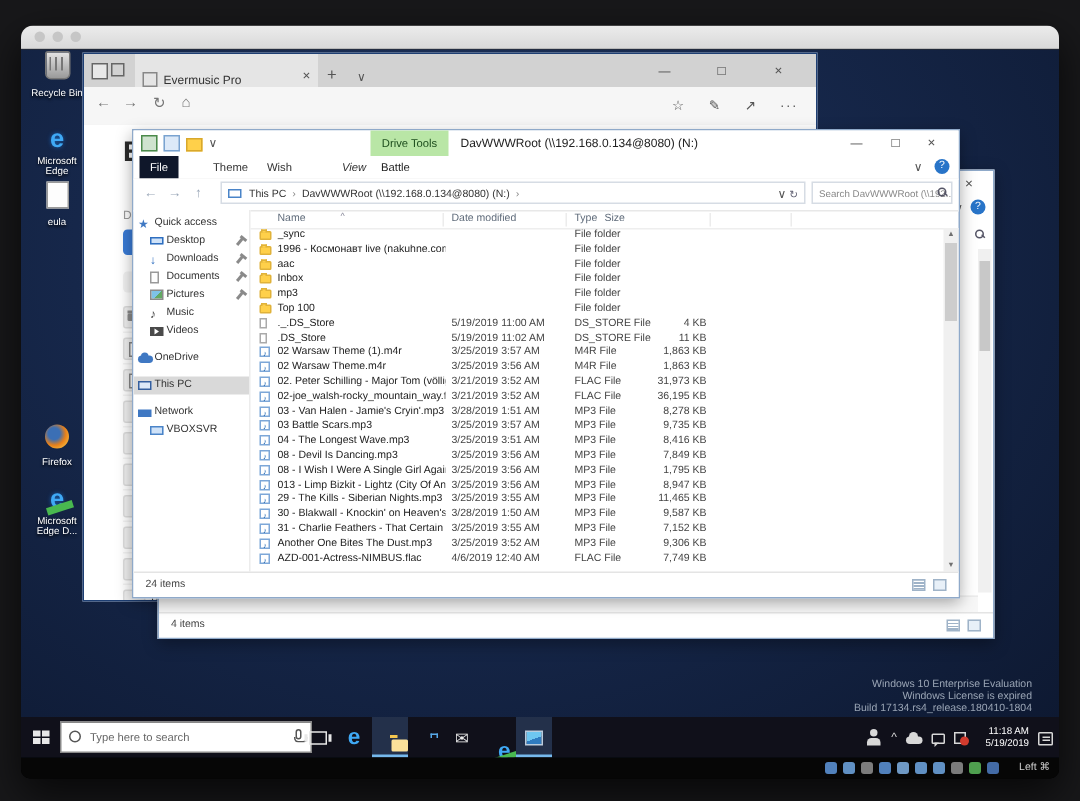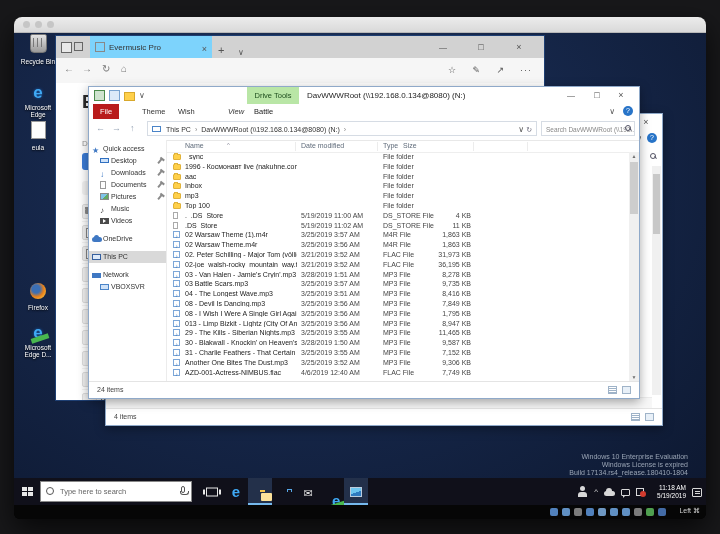--- a/index.html
+++ b/index.html
@@ -23,21 +23,21 @@
   .dglyph.edgedev{position:relative;}
   .dglyph.edgedev::after{content:"";position:absolute;left:-2px;bottom:2px;width:18px;height:5px;background:#49b84f;transform:rotate(-18deg);}
   .dglyph.doc{width:13px;height:16px;background:#fdfdfd;border:1px solid #9a9a9a;}
   .dglyph.firefox{width:16px;height:16px;border-radius:50%;background:radial-gradient(circle at 38% 38%,#3b6fb5 28%,#e8801a 55%,#f4b33a 80%);}
   
   .edge-win{position:absolute;left:41px;top:2px;width:490px;height:366px;background:#fff;border:1px solid #1e3f73;box-sizing:border-box;}
   .edge-tabs{position:absolute;left:0;top:0;right:0;height:22px;background:#d2d2d2;}
   .etab-sm{position:absolute;top:6px;width:9px;height:9px;border:1px solid #666;background:#e8e8e8;}
   .etab-sm.s1{left:5px;}.etab-sm.s2{left:18px;border:none;background:none;}
   .etab-sm.s2::before{content:"";position:absolute;left:0;top:0;width:7px;height:7px;border:1px solid #666;}
-  .etab{position:absolute;left:34px;top:0;width:122px;height:22px;background:#7dd3fc;display:flex;align-items:center;padding:0 5px;box-sizing:border-box;}
+  .etab{position:absolute;left:34px;top:0;width:122px;height:22px;background:#e5e5e5;display:flex;align-items:flex-end;padding:0 5px;box-sizing:border-box;}
   .etab .fav{width:8px;height:8px;border:1px solid #888;margin-right:4px;flex:none;}
   .etab .tlabel{font-size:8px;color:#333;flex:1;white-space:nowrap;overflow:hidden;}
   .icx::before{content:"×";color:#555;font-size:9px;}
   .ic-plus::before{content:"+";color:#555;font-size:11px;}
   .ic-chev::before{content:"∨";color:#555;font-size:8px;}
   .enew{position:absolute;left:162px;top:4px;}
   .echev{position:absolute;left:182px;top:5px;}
   .ewc{position:absolute;top:0;height:22px;width:26px;text-align:center;line-height:22px;font-size:9px;color:#444;}
   .ewc.mn{right:88px;}.ewc.mx{right:50px;}.ewc.cl{right:12px;}
   .edge-addr{position:absolute;left:0;top:22px;right:0;height:25px;background:#f6f6f6;border-bottom:1px solid #ddd;}
@@ -77,21 +77,21 @@
   .qat{position:absolute;left:5px;top:3px;display:flex;gap:4px;align-items:center;}
   .qat .qi{width:9px;height:9px;}
   .qi.sys{background:#cfe3cf;border:1px solid #4b8a4b;}
   .qi.a{background:#dce9f8;border:1px solid #7aa3d0;}
   .qi.b{background:#ffd04a;border:1px solid #d8a82c;height:7px;margin-top:2px;}
   .qi.cv{border:none;font-size:7px;color:#555;width:auto;}
   .dtools{position:absolute;left:158px;top:0;width:52px;height:17px;background:#b9e6a6;color:#1d4d1d;font-size:7.5px;text-align:center;line-height:17px;}
   .xname{position:absolute;left:218px;top:4px;font-size:8px;color:#222;white-space:nowrap;}
   .xribbon{position:absolute;left:0;top:17px;right:0;height:15px;background:#fff;border-bottom:1px solid #e4e4e4;}
   .rtab{position:absolute;top:0;height:15px;line-height:15px;font-size:7.5px;color:#333;padding:0 7px;}
-  .rtab.file{left:4px;background:#b91c1c;color:#fff;}
+  .rtab.file{left:4px;background:#0f172a;color:#fff;}
   .rtab.t0{left:46px;}.rtab.t1{left:82px;}.rtab.t2{left:132px;font-style:italic;}.rtab.t3{left:158px;color:#222;}
   .rhelp{position:absolute;right:6px;top:2px;width:10px;height:10px;border-radius:50%;background:#2874c8;color:#fff;font-size:7px;text-align:center;line-height:10px;}
   .rchev{position:absolute;right:24px;top:3px;font-size:7px;color:#555;}
   .xaddr{position:absolute;left:0;top:32px;right:0;height:21px;background:#fff;border-bottom:1px solid #e8e8e8;}
   .xaddr .nav{position:absolute;top:4px;font-size:9px;color:#9aa7b8;}
   .na1{left:7px;}.na2{left:23px;}.na3{left:41px;color:#6b7b8e;}
   .ic-up::before{content:"↑";}
   .crumb{position:absolute;left:58px;top:2px;right:102px;height:15px;border:1px solid #d6dce4;background:#fff;font-size:7px;color:#333;line-height:15px;padding-left:18px;white-space:nowrap;overflow:hidden;box-sizing:border-box;}
   .crumb .cpc{position:absolute;left:4px;top:4px;width:9px;height:6px;border:1.5px solid #4a84c8;box-sizing:border-box;}
   .crumb .sep{color:#888;padding:0 4px;}
@@ -161,21 +161,21 @@
   .x2 .vs2{position:absolute;right:1px;top:52px;width:9px;bottom:30px;background:#f0f0f0;}
   .x2 .vs2 .thumb{position:absolute;left:1px;right:1px;top:8px;height:60px;background:#c8c8c8;}
   .x2 .hs2{position:absolute;left:0;right:10px;bottom:16px;height:11px;background:#f7f7f7;border-top:1px solid #ececec;}
   
   .watermark{position:absolute;right:18px;top:420px;text-align:right;font-size:7px;line-height:8px;color:#9aa5b5;}
   
   .taskbar{position:absolute;left:0;bottom:0;width:100%;height:27px;background:#10101a;}
   .startbtn{position:absolute;left:0;top:0;width:26px;height:27px;}
   .winlogo{position:absolute;left:8px;top:9px;width:11px;height:10px;display:grid;grid-template-columns:5px 5px;grid-template-rows:4px 4px;gap:1px;}
   .winlogo i{background:#e8e8e8;display:block;}
-  .tsearch{position:absolute;left:26px;top:3px;width:152px;height:21px;background:#fff;border:1px solid #888;box-sizing:border-box;}
+  .tsearch{position:absolute;left:26px;top:3px;width:168px;height:21px;background:#fff;border:1px solid #888;box-sizing:border-box;}
   .tsearch .ring{position:absolute;left:5px;top:5px;width:8px;height:8px;border:1.5px solid #555;border-radius:50%;box-sizing:border-box;}
   .tsearch .ph{position:absolute;left:19px;top:5px;font-size:7.5px;color:#666;}
   .tsearch .mic{position:absolute;right:6px;top:4px;width:4px;height:7px;border:1px solid #555;border-radius:2px;box-sizing:border-box;}
   .tsearch .mic::after{content:"";position:absolute;left:-2px;bottom:-3px;width:7px;height:3px;border:1px solid #555;border-top:none;border-radius:0 0 3px 3px;}
   .tapps{position:absolute;left:186px;top:0;height:27px;display:flex;}
   .tapp{width:24px;height:27px;position:relative;}
   .tapp.active{background:#23304a;box-shadow:inset 0 -2px 0 #76b9ed;}
   .ta-g{position:absolute;left:50%;top:50%;transform:translate(-50%,-50%);}
   .g-taskview{width:12px;height:9px;border:1px solid #e8e8e8;box-sizing:border-box;}
   .g-taskview::before{content:"";position:absolute;left:-4px;top:1px;width:2px;height:5px;background:#e8e8e8;}

